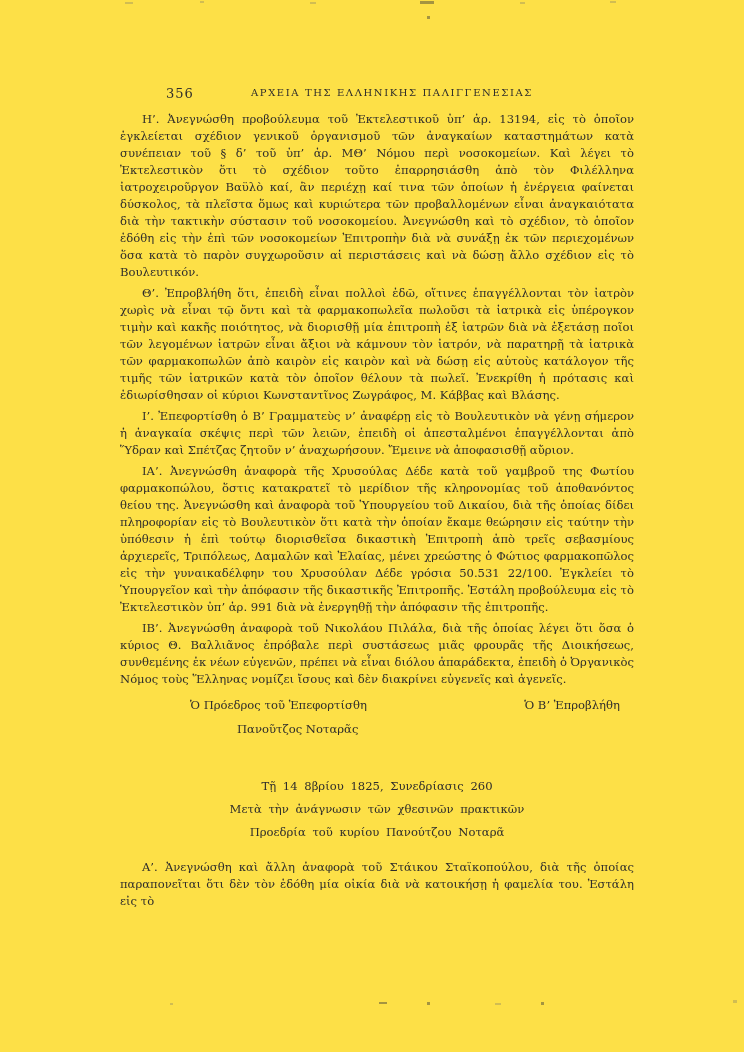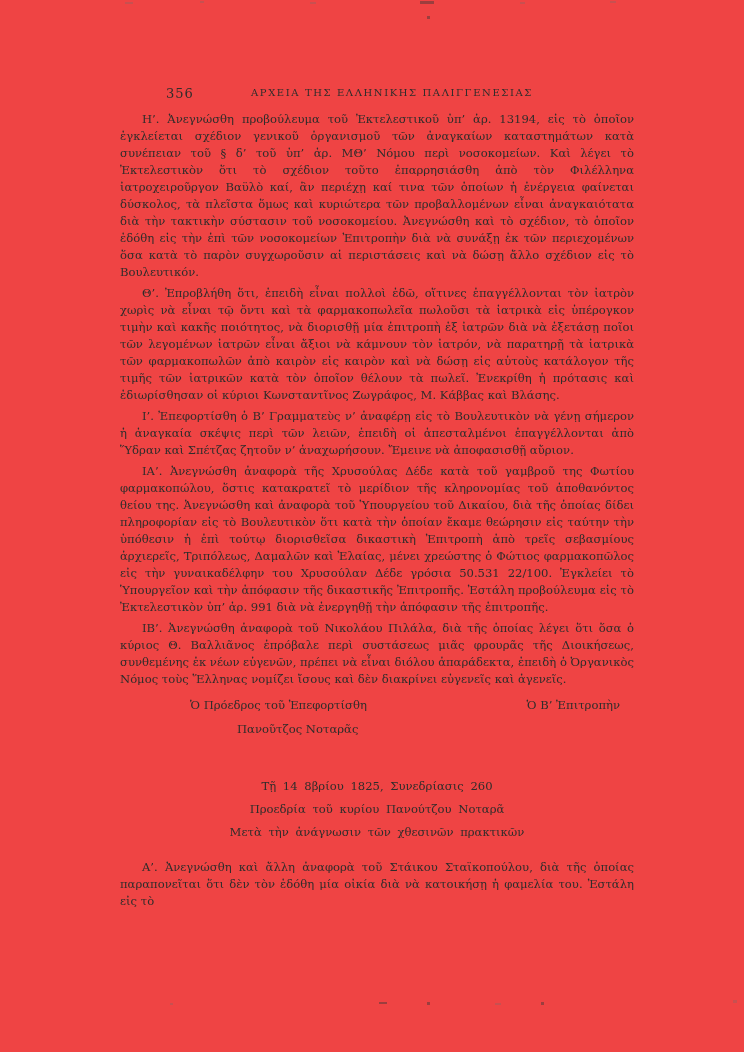--- a/index.html
+++ b/index.html
@@ -5,21 +5,21 @@
   html, body {
     margin: 0;
     padding: 0;
     background: #e9e9e7;
   }
   .page {
     position: relative;
     width: 744px;
     height: 1052px;
     margin: 0 auto;
-    background: #ef4444;
+    background: #fde047;
     font-family: "DejaVu Serif", "Liberation Serif", serif;
     color: #2f2d2b;
     overflow: hidden;
   }
   .page-header {
     position: absolute;
     top: 86px;
     left: 120px;
     width: 514px;
     height: 16px;
@@ -111,28 +111,28 @@
 
   <div class="content">
     <p class="para">Η’. Ἀνεγνώσθη προβούλευμα τοῦ Ἐκτελεστικοῦ ὑπ’ ἀρ. 13194, εἰς τὸ ὁποῖον ἐγκλείεται σχέδιον γενικοῦ ὀργανισμοῦ τῶν ἀναγκαίων καταστημάτων κατὰ συνέπειαν τοῦ § δ’ τοῦ ὑπ’ ἀρ. ΜΘ’ Νόμου περὶ νοσοκομείων. Καὶ λέγει τὸ Ἐκτελεστικὸν ὅτι τὸ σχέδιον τοῦτο ἐπαρρησιάσθη ἀπὸ τὸν Φιλέλληνα ἰατροχειροῦργον Βαϋλὸ καί, ἂν περιέχῃ καί τινα τῶν ὁποίων ἡ ἐνέργεια φαίνεται δύσκολος, τὰ πλεῖστα ὅμως καὶ κυριώτερα τῶν προβαλλομένων εἶναι ἀναγκαιότατα διὰ τὴν τακτικὴν σύστασιν τοῦ νοσοκομείου. Ἀνεγνώσθη καὶ τὸ σχέδιον, τὸ ὁποῖον ἐδόθη εἰς τὴν ἐπὶ τῶν νοσοκομείων Ἐπιτροπὴν διὰ νὰ συνάξῃ ἐκ τῶν περιεχομένων ὅσα κατὰ τὸ παρὸν συγχωροῦσιν αἱ περιστάσεις καὶ νὰ δώσῃ ἄλλο σχέδιον εἰς τὸ Βουλευτικόν.</p>
     <p class="para">Θ’. Ἐπροβλήθη ὅτι, ἐπειδὴ εἶναι πολλοὶ ἐδῶ, οἵτινες ἐπαγγέλλονται τὸν ἰατρὸν χωρὶς νὰ εἶναι τῷ ὄντι καὶ τὰ φαρμακοπωλεῖα πωλοῦσι τὰ ἰατρικὰ εἰς ὑπέρογκον τιμὴν καὶ κακῆς ποιότητος, νὰ διορισθῇ μία ἐπιτροπὴ ἐξ ἰατρῶν διὰ νὰ ἐξετάσῃ ποῖοι τῶν λεγομένων ἰατρῶν εἶναι ἄξιοι νὰ κάμνουν τὸν ἰατρόν, νὰ παρατηρῇ τὰ ἰατρικὰ τῶν φαρμακοπωλῶν ἀπὸ καιρὸν εἰς καιρὸν καὶ νὰ δώσῃ εἰς αὐτοὺς κατάλογον τῆς τιμῆς τῶν ἰατρικῶν κατὰ τὸν ὁποῖον θέλουν τὰ πωλεῖ. Ἐνεκρίθη ἡ πρότασις καὶ ἐδιωρίσθησαν οἱ κύριοι Κωνσταντῖνος Ζωγράφος, Μ. Κάββας καὶ Βλάσης.</p>
     <p class="para">Ι’. Ἐπεφορτίσθη ὁ Β’ Γραμματεὺς ν’ ἀναφέρῃ εἰς τὸ Βουλευτικὸν νὰ γένῃ σήμερον ἡ ἀναγκαία σκέψις περὶ τῶν λειῶν, ἐπειδὴ οἱ ἀπεσταλμένοι ἐπαγγέλλονται ἀπὸ Ὕδραν καὶ Σπέτζας ζητοῦν ν’ ἀναχωρήσουν. Ἔμεινε νὰ ἀποφασισθῇ αὔριον.</p>
     <p class="para">ΙΑ’. Ἀνεγνώσθη ἀναφορὰ τῆς Χρυσούλας Δέδε κατὰ τοῦ γαμβροῦ της Φωτίου φαρμακοπώλου, ὅστις κατακρατεῖ τὸ μερίδιον τῆς κληρονομίας τοῦ ἀποθανόντος θείου της. Ἀνεγνώσθη καὶ ἀναφορὰ τοῦ Ὑπουργείου τοῦ Δικαίου, διὰ τῆς ὁποίας δίδει πληροφορίαν εἰς τὸ Βουλευτικὸν ὅτι κατὰ τὴν ὁποίαν ἔκαμε θεώρησιν εἰς ταύτην τὴν ὑπόθεσιν ἡ ἐπὶ τούτῳ διορισθεῖσα δικαστικὴ Ἐπιτροπὴ ἀπὸ τρεῖς σεβασμίους ἀρχιερεῖς, Τριπόλεως, Δαμαλῶν καὶ Ἐλαίας, μένει χρεώστης ὁ Φώτιος φαρμακοπῶλος εἰς τὴν γυναικαδέλφην του Χρυσούλαν Δέδε γρόσια 50.531 22/100. Ἐγκλείει τὸ Ὑπουργεῖον καὶ τὴν ἀπόφασιν τῆς δικαστικῆς Ἐπιτροπῆς. Ἐστάλη προβούλευμα εἰς τὸ Ἐκτελεστικὸν ὑπ’ ἀρ. 991 διὰ νὰ ἐνεργηθῇ τὴν ἀπόφασιν τῆς ἐπιτροπῆς.</p>
     <p class="para">ΙΒ’. Ἀνεγνώσθη ἀναφορὰ τοῦ Νικολάου Πιλάλα, διὰ τῆς ὁποίας λέγει ὅτι ὅσα ὁ κύριος Θ. Βαλλιᾶνος ἐπρόβαλε περὶ συστάσεως μιᾶς φρουρᾶς τῆς Διοικήσεως, συνθεμένης ἐκ νέων εὐγενῶν, πρέπει νὰ εἶναι διόλου ἀπαράδεκτα, ἐπειδὴ ὁ Ὀργανικὸς Νόμος τοὺς Ἕλληνας νομίζει ἴσους καὶ δὲν διακρίνει εὐγενεῖς καὶ ἀγενεῖς.</p>
 
     <div class="signatures">
       <span>Ὁ Πρόεδρος τοῦ Ἐπεφορτίσθη</span>
-      <span>Ὁ Β’ Ἐπιτροπὴν</span>
+      <span>Ὁ Β’ Ἐπροβλήθη</span>
     </div>
     <div class="signature-name">Πανοῦτζος Νοταρᾶς</div>
 
     <div class="session-heading">
       <div>Τῇ 14 8βρίου 1825, Συνεδρίασις 260</div>
+      <div>Μετὰ τὴν ἀνάγνωσιν τῶν χθεσινῶν πρακτικῶν</div>
       <div>Προεδρία τοῦ κυρίου Πανούτζου Νοταρᾶ</div>
-      <div>Μετὰ τὴν ἀνάγνωσιν τῶν χθεσινῶν πρακτικῶν</div>
     </div>
 
     <p class="para after-heading">Α’. Ἀνεγνώσθη καὶ ἄλλη ἀναφορὰ τοῦ Στάικου Σταϊκοπούλου, διὰ τῆς ὁποίας παραπονεῖται ὅτι δὲν τὸν ἐδόθη μία οἰκία διὰ νὰ κατοικήσῃ ἡ φαμελία του. Ἐστάλη εἰς τὸ</p>
   </div>
 
   <div class="speck faint" style="left:170px;top:1003px;width:3px;height:2px;"></div>
   <div class="speck" style="left:379px;top:1002px;width:8px;height:2px;"></div>
   <div class="speck" style="left:427px;top:1002px;width:3px;height:3px;"></div>
   <div class="speck faint" style="left:495px;top:1003px;width:6px;height:2px;"></div>
   <div class="speck" style="left:541px;top:1002px;width:3px;height:3px;"></div>

